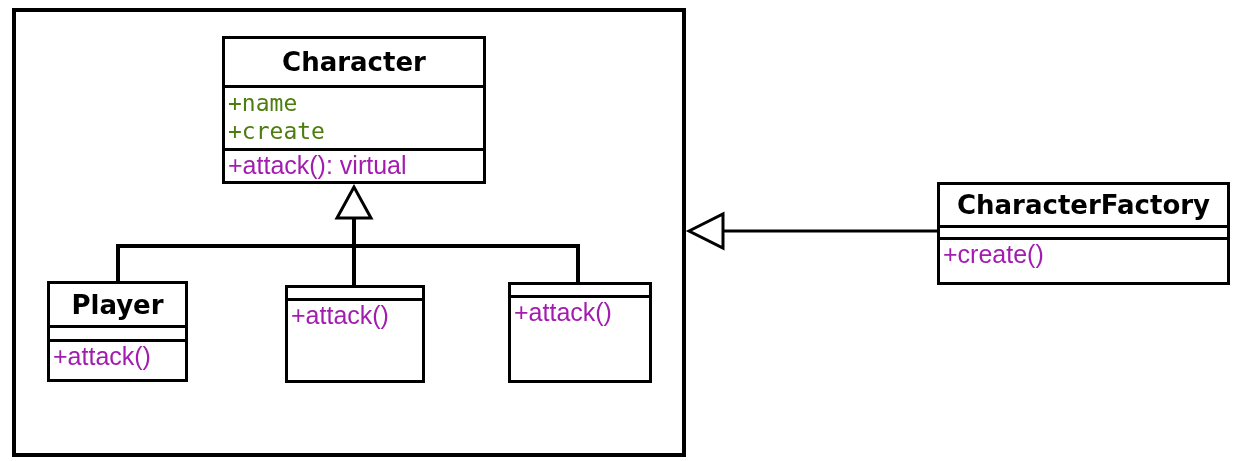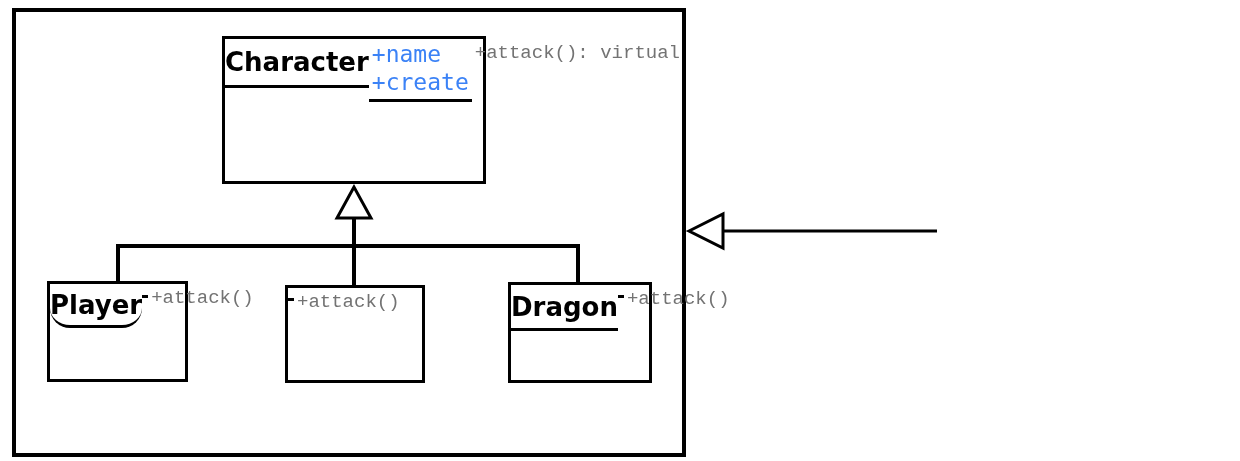--- a/index.html
+++ b/index.html
@@ -19,20 +19,21 @@
     box-sizing: border-box;
     border: 4px solid #000000;
     background: transparent;
   }
   .uml-class {
     position: absolute;
     box-sizing: border-box;
     border: 3px solid #000000;
     background: #ffffff;
     display: flex;
+    flex-direction: column;
   }
   .uml-title {
     box-sizing: border-box;
     border-bottom: 3px solid #000000;
     font-family: "DejaVu Sans", "Liberation Sans", sans-serif;
     font-weight: bold;
     font-size: 26px;
     color: #000000;
     display: flex;
     align-items: center;
@@ -50,28 +51,28 @@
   }
   .uml-methods {
     box-sizing: border-box;
     flex: 1 1 auto;
     padding: 1px 3px;
   }
   .member-line {
     font-family: "DejaVu Sans Mono", "Liberation Mono", monospace;
     font-size: 23px;
     line-height: 28px;
-    color: #3b82f6;
+    color: #4d7c0f;
     white-space: nowrap;
   }
   .method-line {
-    font-family: Liberation Mono, monospace;
-    font-size: 19px;
+    font-family: Liberation Sans, sans-serif;
+    font-size: 25px;
     line-height: 27px;
-    color: #737373;
+    color: #a21caf;
     white-space: nowrap;
   }
   svg.connectors {
     position: absolute;
     left: 0;
     top: 0;
     pointer-events: none;
   }
 </style>
 </head>
@@ -98,36 +99,42 @@
     <div class="uml-attrs divided" style="height:63px;">
       <div class="member-line">+name</div>
       <div class="member-line">+create</div>
     </div>
     <div class="uml-methods">
       <div class="method-line">+attack(): virtual</div>
     </div>
   </div>
 
   <div class="uml-class" style="left:47px; top:281px; width:141px; height:101px;">
-    <div class="uml-title" style="height:44px;border-radius:20px;">Player</div>
+    <div class="uml-title" style="height:44px;">Player</div>
     <div class="uml-attrs divided" style="height:14px;"></div>
     <div class="uml-methods">
       <div class="method-line">+attack()</div>
     </div>
   </div>
 
   <div class="uml-class" style="left:285px; top:285px; width:140px; height:98px;">
     <div class="uml-attrs divided" style="height:13px;"></div>
     <div class="uml-methods">
       <div class="method-line">+attack()</div>
     </div>
   </div>
 
   <div class="uml-class" style="left:508px; top:282px; width:144px; height:101px;">
-    <div class="uml-title" style="height:46px;">Dragon</div>
     <div class="uml-attrs divided" style="height:13px;"></div>
     <div class="uml-methods">
       <div class="method-line">+attack()</div>
     </div>
   </div>
 
+  <div class="uml-class" style="left:937px; top:182px; width:293px; height:103px;">
+    <div class="uml-title" style="height:43px;">CharacterFactory</div>
+    <div class="uml-attrs divided" style="height:12px;"></div>
+    <div class="uml-methods">
+      <div class="method-line">+create()</div>
+    </div>
+  </div>
 
 </div>
 
 </body></html>

